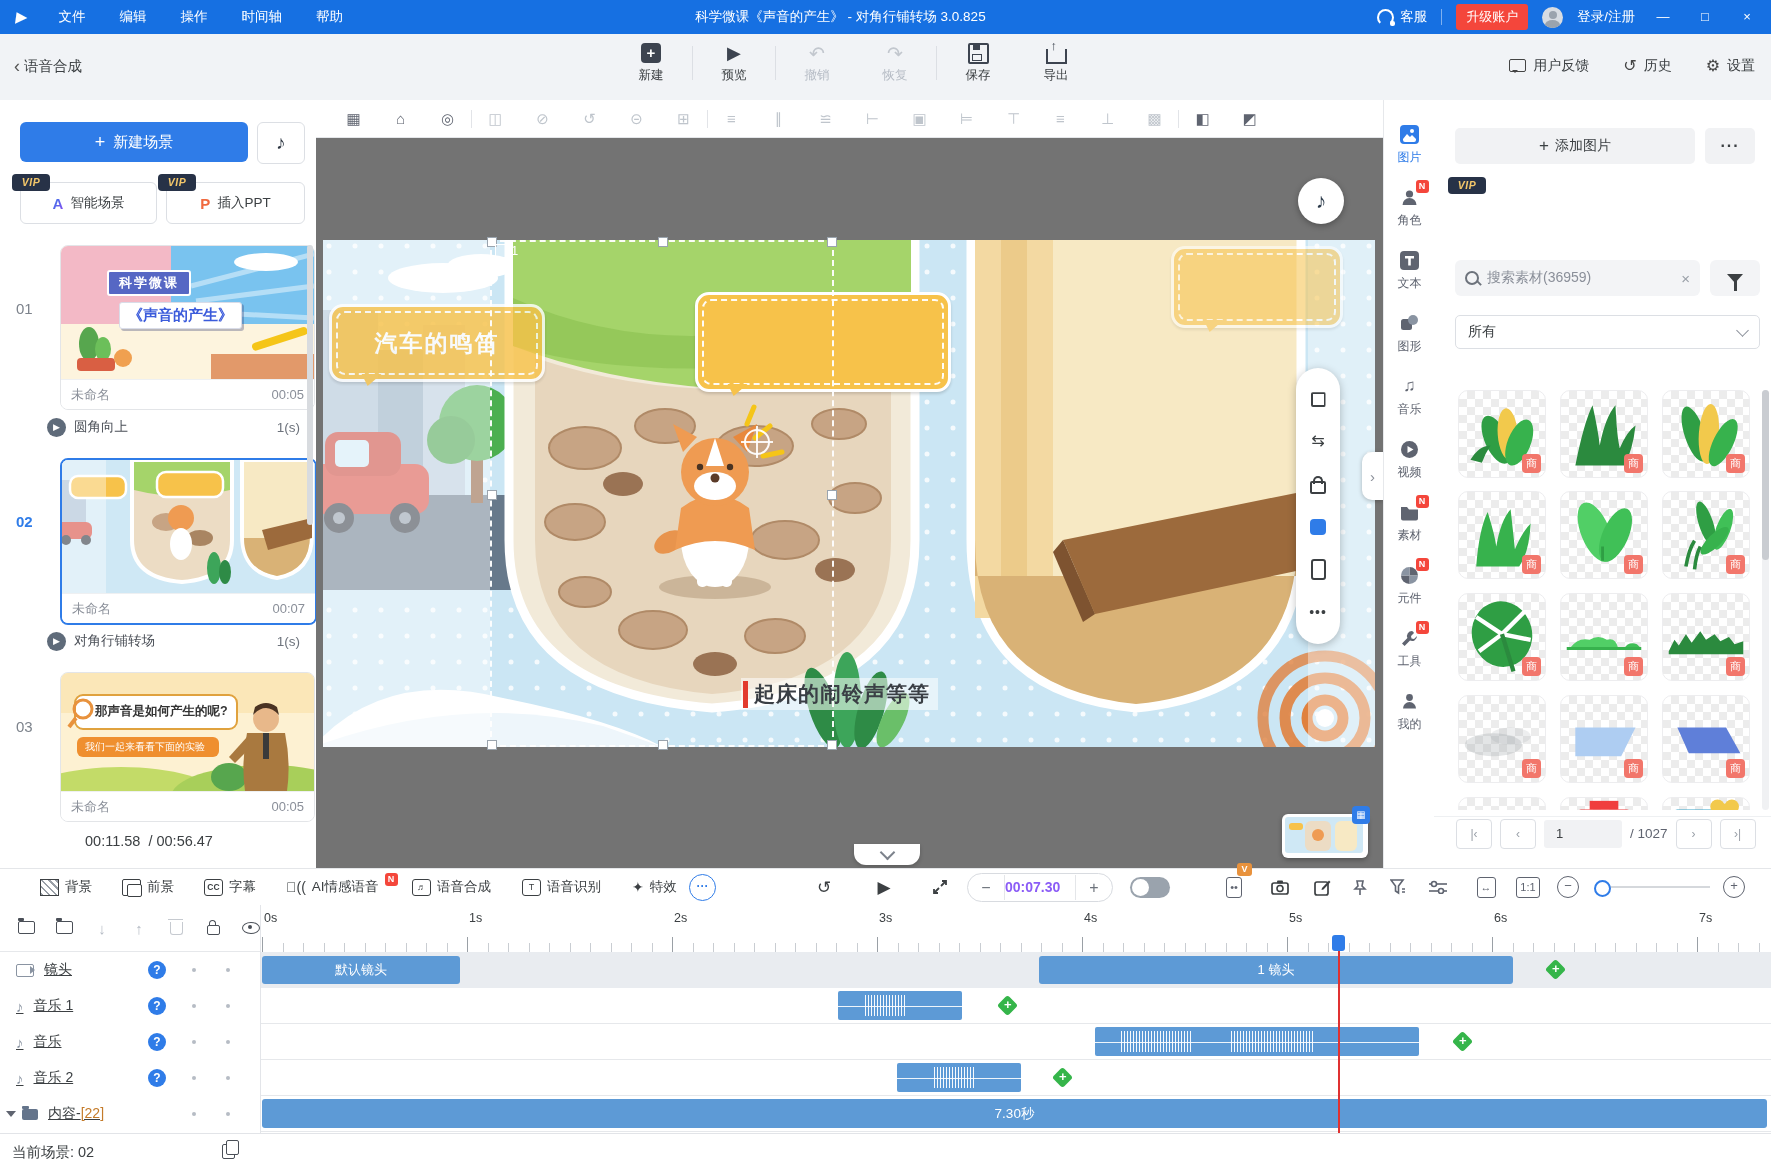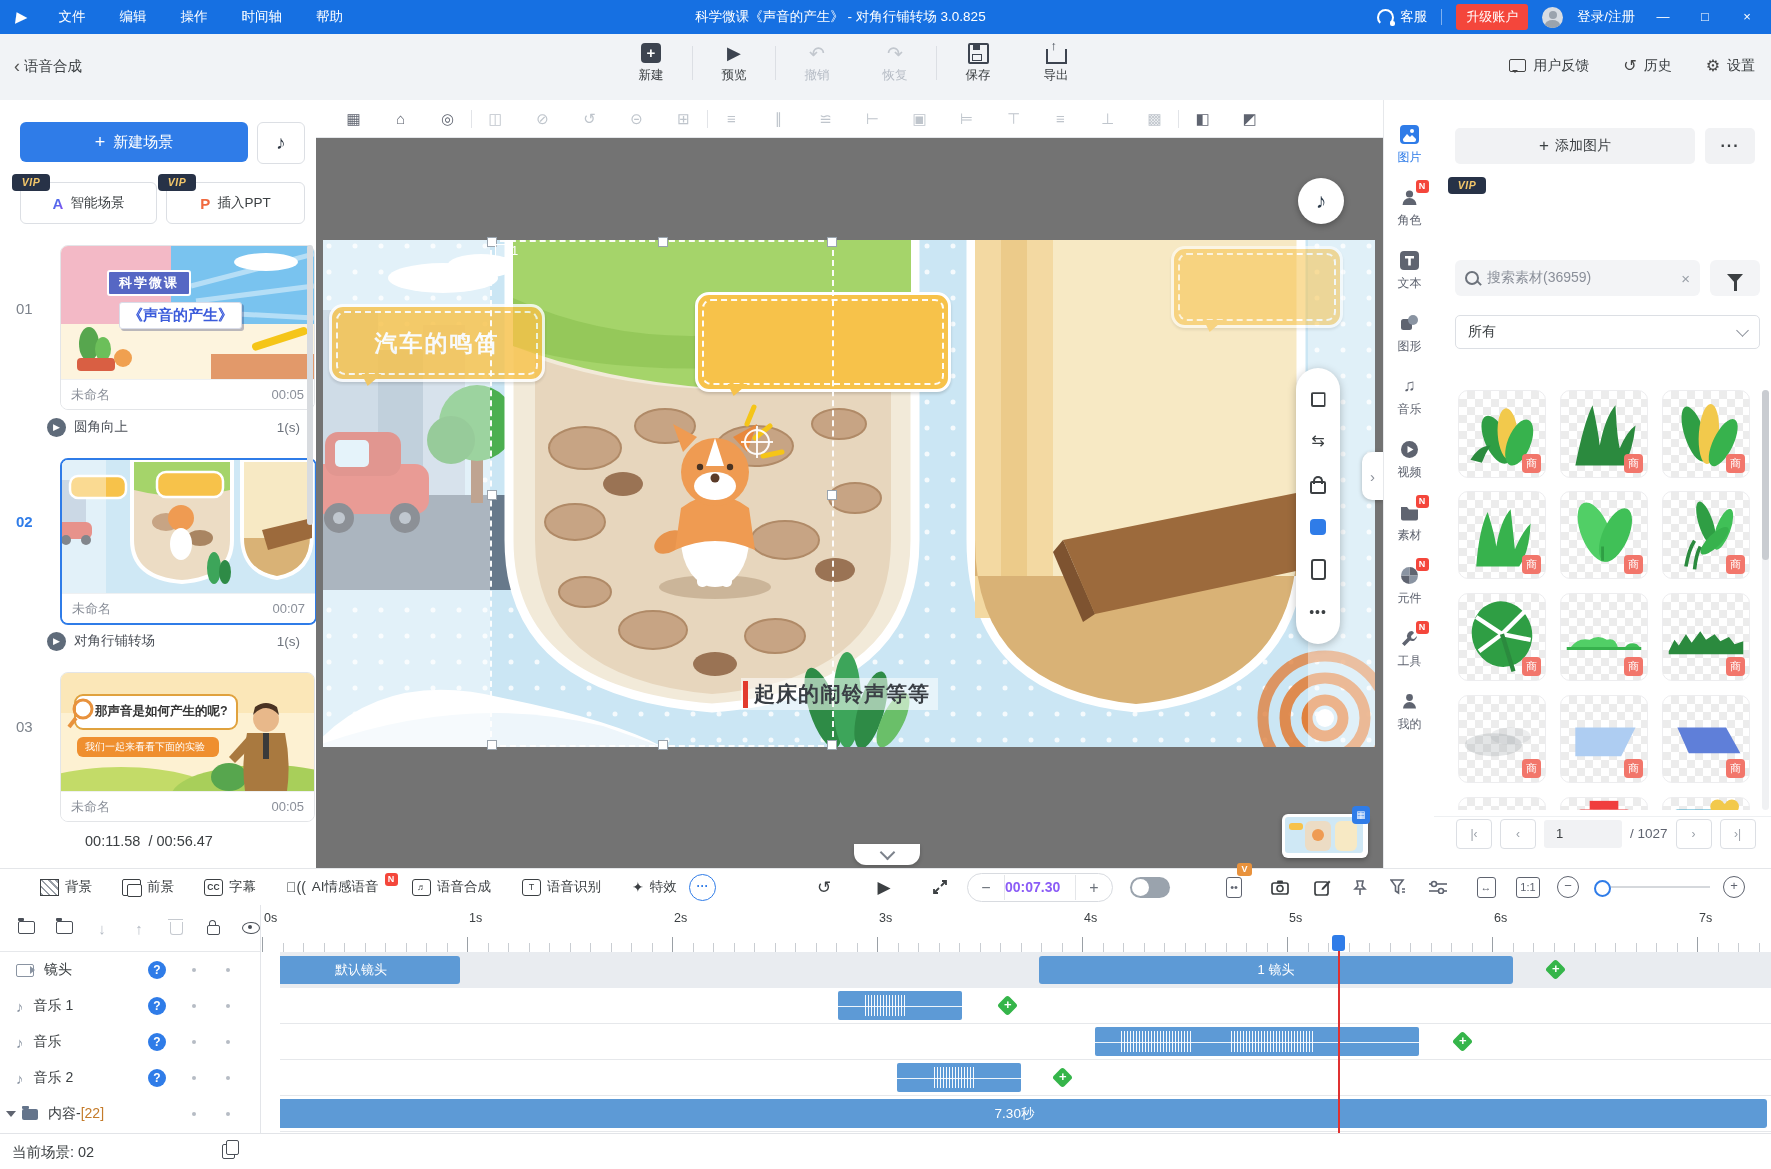--- a/index.html
+++ b/index.html
@@ -170,21 +170,21 @@
   .trash-ic::before{content:"";position:absolute;left:-3px;top:-3px;width:15px;height:1.7px;background:#c6cad0;}
   .lock2{width:11px;height:8px;border:1.7px solid #4a4f57;border-radius:2px;position:relative;display:inline-block;margin-top:6px;}
   .lock2::before{content:"";position:absolute;left:1px;top:-6px;width:5px;height:5px;border:1.7px solid #4a4f57;border-bottom:none;border-radius:4px 4px 0 0;}
   .eye-ic{width:16px;height:10px;border:1.7px solid #4a4f57;border-radius:50%;position:relative;display:inline-block;}
   .eye-ic::after{content:"";position:absolute;left:4.5px;top:2px;width:4px;height:4px;background:#4a4f57;border-radius:50%;}
   .ruler{position:absolute;left:260px;top:0;width:1511px;height:47px;border-bottom:1px solid #dfe2e6;background:#fff;}
   .ruler-ticks{position:absolute;left:0;bottom:0;width:1511px;height:9px;background:repeating-linear-gradient(90deg,#c9cdd2 0 1px,transparent 1px 20.5px);background-position:2px 0;}
   .ruler-ticks-major{position:absolute;left:0;bottom:0;width:1511px;height:15px;background:repeating-linear-gradient(90deg,#9aa0a6 0 1px,transparent 1px 205px);background-position:2px 0;}
   .rlabel{position:absolute;top:6px;font-size:12.5px;color:#3c4043;}
   .trackrow{position:absolute;left:0;width:1771px;height:36px;border-bottom:1px solid #e6e8eb;box-sizing:border-box;}
-  .th-left{position:absolute;left:0;top:0;width:280px;height:36px;display:flex;align-items:center;background:#fff;z-index:4;}
+  .th-left{position:absolute;left:0;top:0;width:260px;height:36px;display:flex;align-items:center;background:#fff;z-index:4;text-decoration:underline;}
   .th-name{font-size:14px;color:#3c4043;margin-left:10px;}
   .qmark{width:18px;height:18px;background:#2f7ce8;border-radius:50%;color:#fff;font-size:12px;font-weight:bold;text-align:center;line-height:18px;position:absolute;left:148px;}
   .tdot{position:absolute;width:4px;height:4px;background:#b6bcc5;border-radius:50%;top:16px;}
   .cam-ic{width:16px;height:11px;border:1.7px solid #8a94a2;border-radius:2px;position:relative;display:inline-block;margin-left:16px;}
   .cam-ic::after{content:"";position:absolute;right:-6px;top:1px;border:4px solid transparent;border-left:5px solid #8a94a2;}
   .note-ic{font-size:15px;color:#8a94a2;margin-left:16px;}
   .tri-down{width:0;height:0;border:5px solid transparent;border-top:6px solid #5f6470;margin:4px 0 0 6px;}
   .folder2{width:16px;height:11px;background:#64748b;border-radius:2px;position:relative;display:inline-block;margin-left:6px;}
   .folder2::before{content:"";position:absolute;left:0;top:-3px;width:7px;height:3px;background:#64748b;border-radius:1px;}
   .track-area{position:absolute;left:260px;top:0;width:1511px;height:36px;}

